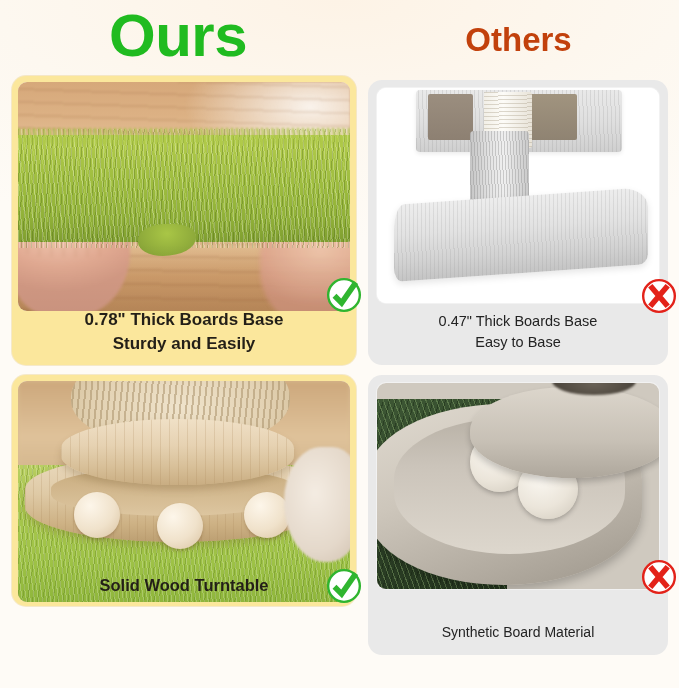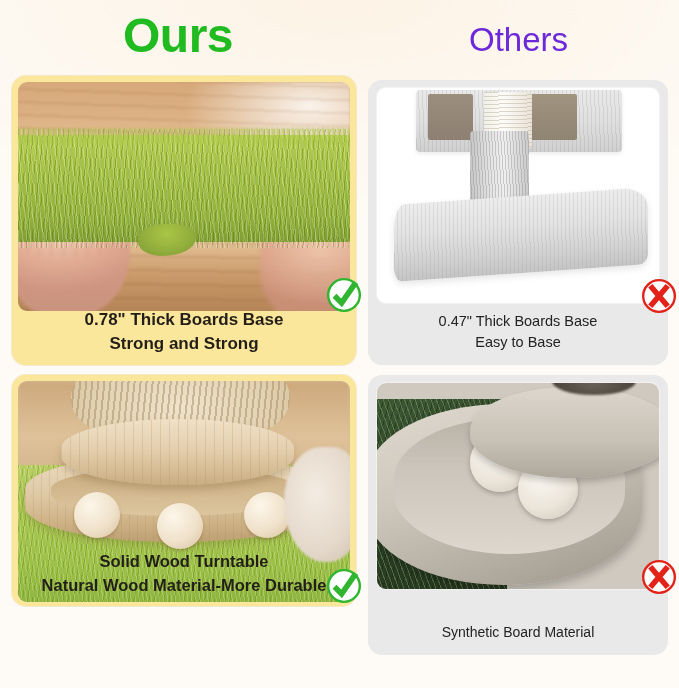--- a/index.html
+++ b/index.html
@@ -28,34 +28,34 @@
     position: absolute;
     top: 0; left: 0;
     width: 679px;
     height: 76px;
   }
   .heading-ours {
     position: absolute;
     left: 0; top: 9px;
     width: 356px;
     text-align: center;
-    font-size: 48px;
+    font-size: 60px;
     font-weight: bold;
     color: #20bb20;
     letter-spacing: -0.5px;
     line-height: 54px;
   }
   .heading-others {
     position: absolute;
     left: 358px; top: 20px;
     width: 321px;
     text-align: center;
     font-size: 33px;
-    font-weight: normal;
-    color: #6d28d9;
+    font-weight: bold;
+    color: #c2410c;
     line-height: 40px;
   }
 
   
   .card {
     position: absolute;
     border-radius: 14px;
     overflow: hidden;
   }
   .card-ours {
@@ -392,21 +392,21 @@
       <div class="p1-wood-bot"></div>
       <div class="p1-hand-l"></div>
       <div class="p1-hand-r"></div>
       <div class="p1-plush"></div>
       <div class="p1-tuft"></div>
       <div class="shade-mask"></div>
     </div>
   </div>
   <div class="caption">
     <span class="l1">0.78" Thick Boards Base</span>
-    <span class="l2">Strong and Strong</span>
+    <span class="l2">Sturdy and Easily</span>
   </div>
 </div>
 
 <div class="card card-others card-r1">
   <div class="photo">
     <div class="p2">
       <div class="p2-shelf"></div>
       <div class="p2-carpet-l"></div>
       <div class="p2-carpet-r"></div>
       <div class="p2-sisal"></div>
@@ -430,21 +430,20 @@
       <div class="p3-groove"></div>
       <div class="p3-ball b1"></div>
       <div class="p3-ball b2"></div>
       <div class="p3-ball b3"></div>
       <div class="p3-disc-top"></div>
       <div class="p3-cat"></div>
     </div>
   </div>
   <div class="caption">
     <span class="l1">Solid Wood Turntable</span>
-    <span class="l2">Natural Wood Material-More Durable</span>
   </div>
 </div>
 
 <div class="card card-others card-r2">
   <div class="photo">
     <div class="p4">
       <div class="p4-grass"></div>
       <div class="p4-ring-outer"></div>
       <div class="p4-ring-inner"></div>
       <div class="p4-ball b1"></div>

